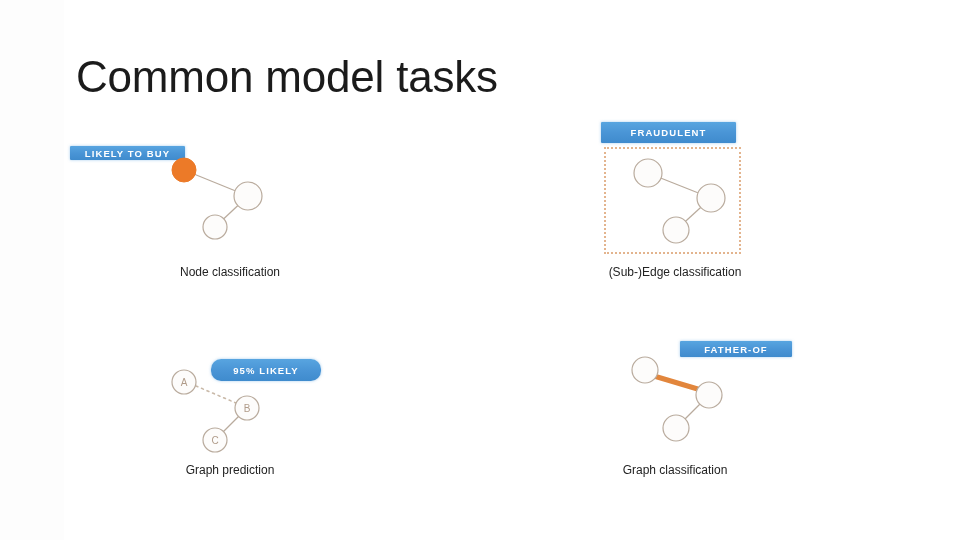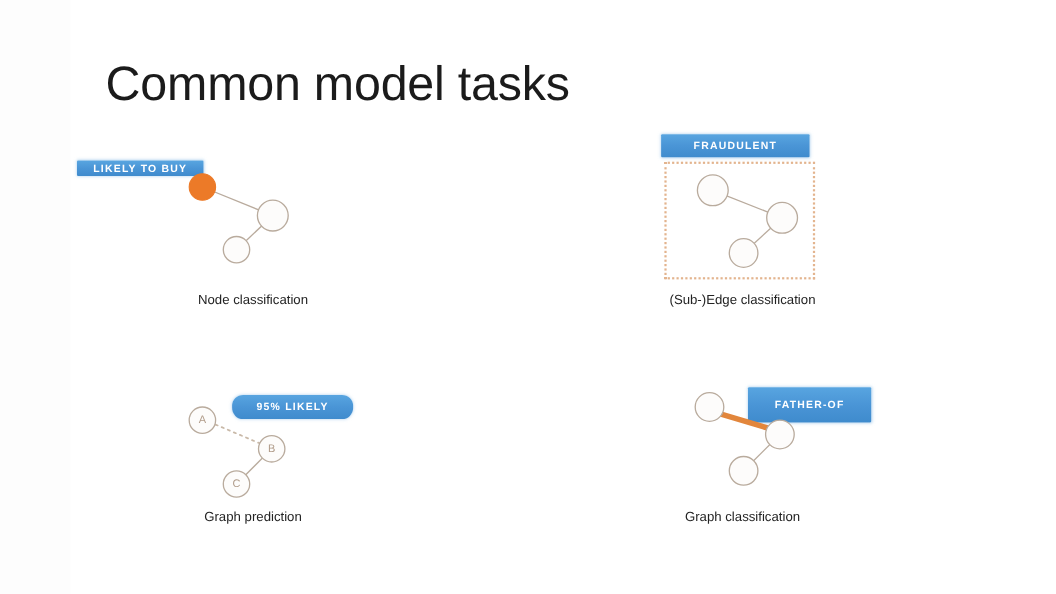--- a/index.html
+++ b/index.html
@@ -29,21 +29,20 @@
 
   .slide-title {
     position: absolute;
     left: 76px;
     top: 52px;
     font-size: 44px;
     font-weight: 400;
     color: #1b1b1b;
     letter-spacing: -0.2px;
     white-space: nowrap;
-    margin-left: 20px;
   }
 
   .panel {
     position: absolute;
   }
   .caption {
     position: absolute;
     font-size: 12px;
     color: #232323;
     white-space: nowrap;
@@ -136,21 +135,21 @@
       <text class="node-label" x="184" y="382">A</text>
       <text class="node-label" x="247" y="408">B</text>
       <text class="node-label" x="215" y="440">C</text>
     </svg>
 
     <div class="caption" style="left:80px; top:463px; width:300px;">Graph prediction</div>
   </div>
 
   <div class="panel">
 
-    <div class="badge" style="left:680px; top:352px; width:112px; height:32px;">Father-of</div>
+    <div class="badge" style="left:680px; top:341px; width:112px; height:16px;">Father-of</div>
 
     <svg width="960" height="540">
       <line class="edge-thick" x1="654" y1="376" x2="701" y2="390"></line>
       <line class="edge" x1="709" y1="395" x2="676" y2="428"></line>
       <circle class="node-circle" cx="645" cy="370" r="13"></circle>
       <circle class="node-circle" cx="709" cy="395" r="13"></circle>
       <circle class="node-circle" cx="676" cy="428" r="13"></circle>
     </svg>
 
     <div class="caption" style="left:525px; top:463px; width:300px;">Graph classification</div>

